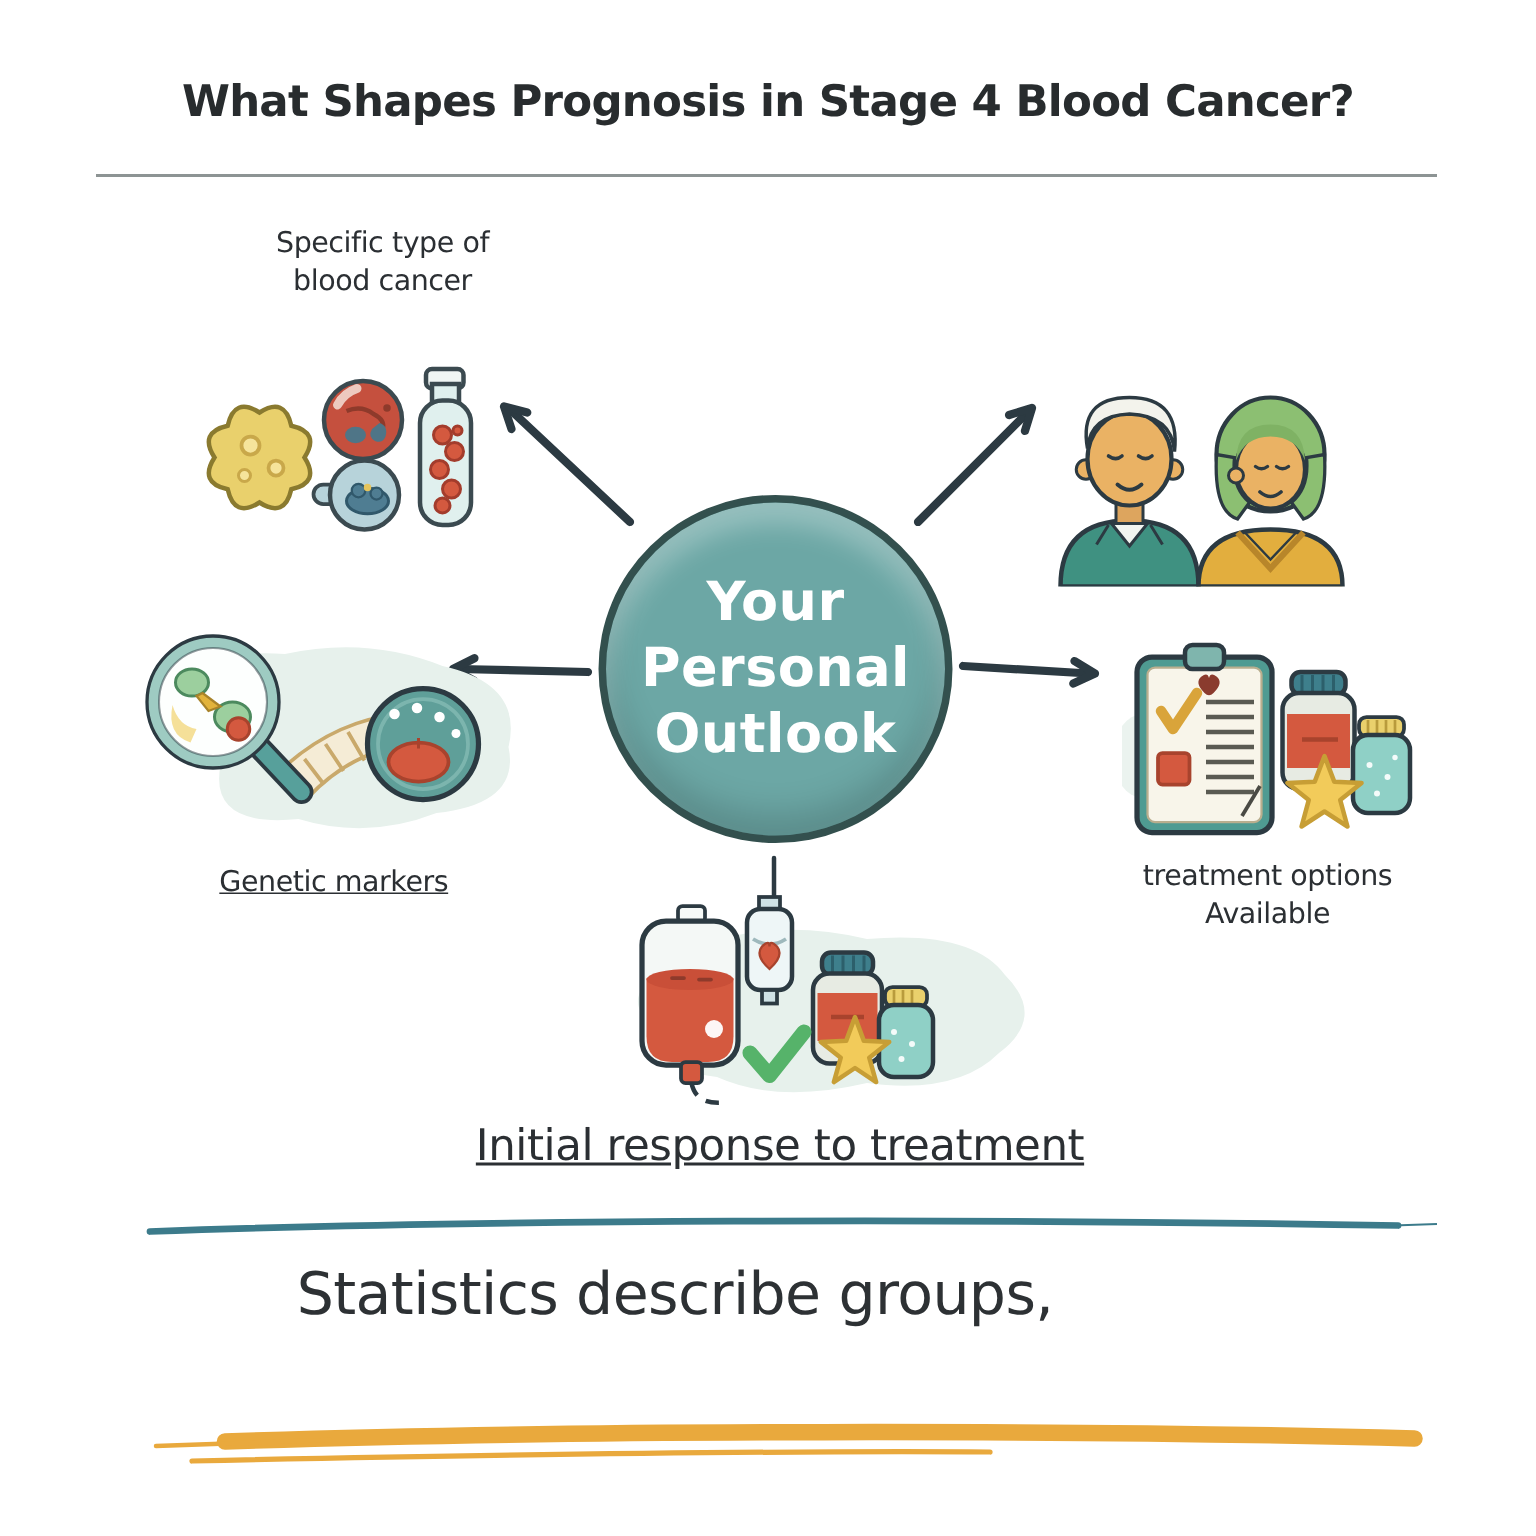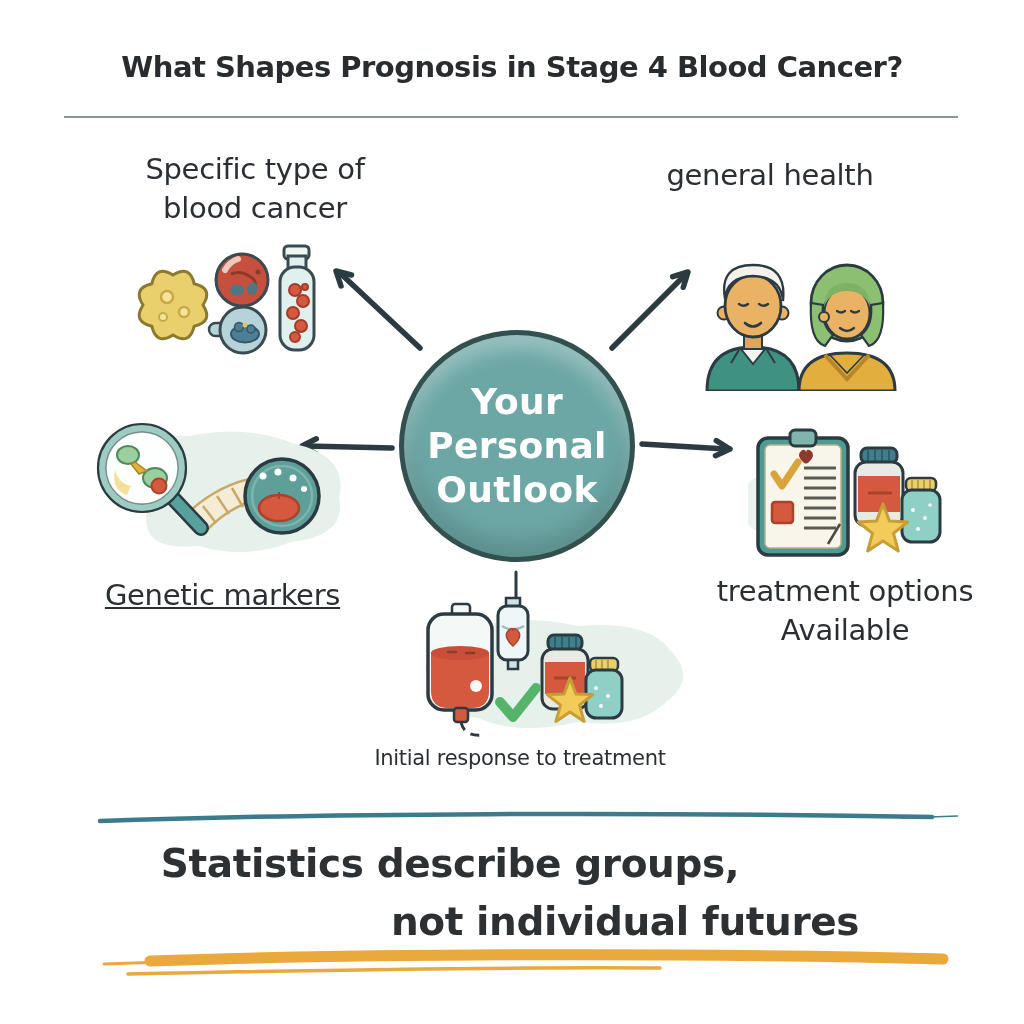--- a/index.html
+++ b/index.html
@@ -10,47 +10,46 @@
     --green:#56b36a; --leaf:#8cbf72; --skin:#eab264; --paper:#f8f5ea; --blob:#e7f1ec;
     --yellow-cell:#e9d06c;
   }
   html,body{margin:0;padding:0;background:#fff;}
   .canvas{position:relative;width:1024px;height:1024px;background:var(--bg);
     font-family:"DejaVu Sans","Liberation Sans",sans-serif;color:var(--text);overflow:hidden;}
   .abs{position:absolute;}
   .title{left:40px;top:50px;width:944px;text-align:center;font-size:29px;font-weight:700;
     letter-spacing:-.5px;color:#282c2e;}
   .title-rule{left:64px;top:116px;width:894px;height:2px;background:#8d9494;}
-  .label{font-weight:500;text-align:center;font-size:29px;line-height:1.34;color:#2b2f33;letter-spacing:-.3px;}
+  .label{font-weight:500;text-align:center;font-size:19px;line-height:1.34;color:#2b2f33;letter-spacing:-.3px;}
   .label span{display:block;}
   .center-circle{left:399px;top:330px;width:236px;height:232px;border-radius:50%;
     background:var(--circle-fill);border:5px solid var(--circle-edge);box-sizing:border-box;
     box-shadow:inset 0 14px 18px rgba(255,255,255,.30), inset 0 -14px 22px rgba(0,0,0,.16);
     display:flex;flex-direction:column;align-items:center;justify-content:center;}
   .center-circle div{color:var(--circle-text);font-size:36px;font-weight:600;line-height:1.22;
     text-align:center;letter-spacing:.3px;}
-  .footer-line{font-size:39px;font-weight:700;color:#2d3134;text-align:center;letter-spacing:-.4px;}
-  .caption{font-size:21px;}
+  .footer-line{font-size:39px;font-weight:400;color:#2d3134;text-align:center;letter-spacing:-.4px;}
+  .caption{font-size:29px;text-decoration:underline;}
   svg{display:block;}
   .overlay{left:0;top:0;pointer-events:none;}
 </style>
 </head>
 <body>
 
 <div class="canvas">
 
   <div class="abs title">What Shapes Prognosis in Stage 4 Blood Cancer?</div>
   <div class="abs title-rule"></div>
 
   <div class="abs label" style="left:90px;top:150px;width:330px;">
     <span>Specific type of</span>
     <span>blood cancer</span>
   </div>
   <div class="abs label" style="left:605px;top:156px;width:330px;">
-    <span>general health</span>
   </div>
   <div class="abs label" style="left:50px;top:576px;width:345px;text-decoration:underline;">
     <span>Genetic markers</span>
   </div>
   <div class="abs label" style="left:685px;top:572px;width:320px;">
     <span>treatment options</span>
     <span>Available</span>
   </div>
   <div class="abs label caption" style="left:210px;top:744px;width:620px;">
     <span>Initial response to treatment</span>
@@ -217,15 +216,14 @@
     <path d="M198,70 v9 M204,70 v9 M210,70 v9" stroke="#b99b3c" stroke-width="1.8"></path>
     <rect x="188" y="80" width="36" height="48" rx="10" fill="var(--teal-light)" stroke="#2c3a42" stroke-width="3"></rect>
     <circle cx="198" cy="98" r="2" fill="#fff" opacity=".9"></circle>
       <circle cx="210" cy="106" r="2" fill="#fff" opacity=".9"></circle>
     <circle cx="203" cy="116" r="2" fill="#fff" opacity=".9"></circle>
     <path d="M102,112 L115,127 L138,98" stroke="var(--green)" stroke-width="10" fill="none" stroke-linecap="round" stroke-linejoin="round"></path>
     <path d="M172,88 L177.9,103.9 L194.8,104.6 L181.5,115.1 L186.1,131.4 L172,122 L157.9,131.4 L162.5,115.1 L149.2,104.6 L166.1,103.9 Z" fill="#f2cb5a" stroke="#c79e35" stroke-width="3" stroke-linejoin="round"></path>
   </svg>
 
   <div class="abs footer-line" style="left:120px;top:841px;width:660px;">Statistics describe groups,</div>
-  <div class="abs footer-line" style="left:295px;top:899px;width:660px;">not individual futures</div>
 
 </div>
 
 </body></html>

